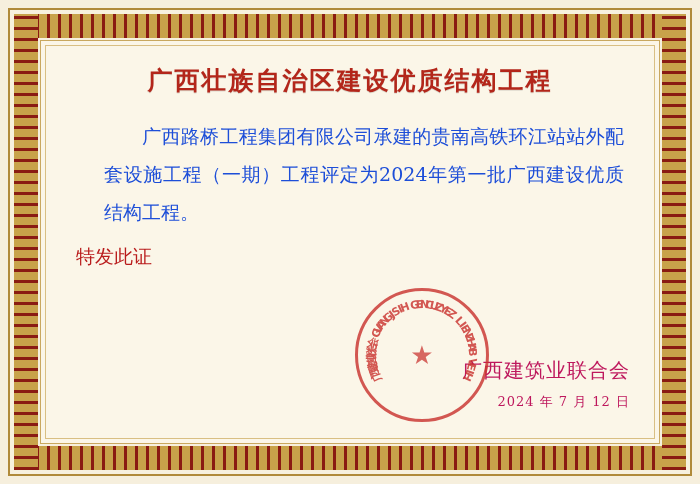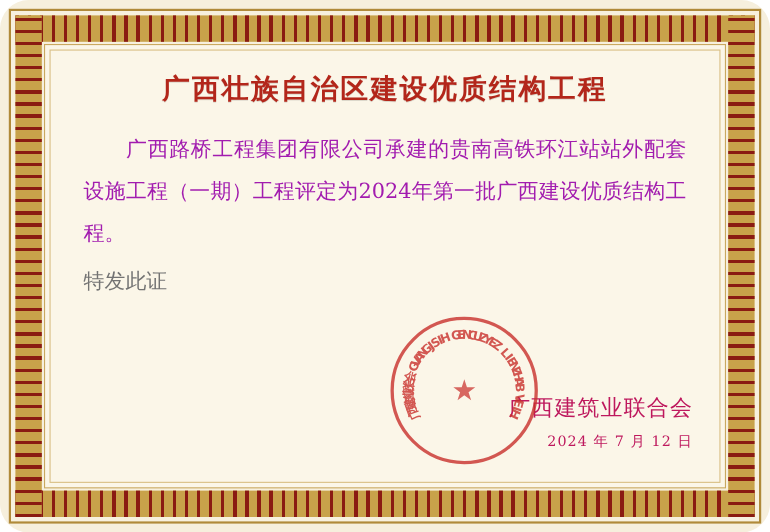--- a/index.html
+++ b/index.html
@@ -15,21 +15,20 @@
   }
 
   
   .certificate {
     position: relative;
     width: 700px;
     height: 484px;
     box-sizing: border-box;
     background: #f6efdd;
     padding: 10px;
-    border-radius: 26px;
   }
 
   
   .frame-outer {
     position: absolute;
     left: 8px;
     top: 8px;
     right: 8px;
     bottom: 8px;
     border: 2px solid #b08a3a;
@@ -115,33 +114,34 @@
     font-weight: bold;
     letter-spacing: 22px;
     margin-top: 12px;
     padding-left: 22px;
     font-family: "DejaVu Serif", serif;
     text-shadow: 0 1px 0 rgba(0,0,0,0.12);
   }
 
   .cert-body {
     margin-top: 20px;
-    color: #a21caf;
+    color: #1d4ed8;
     font-size: 19px;
     line-height: 38px;
     text-align: justify;
     font-family: "DejaVu Serif", serif;
+    margin-left: 28px;
   }
   .cert-body .indent {
     display: inline-block;
     width: 38px;
   }
   .cert-closing {
     margin-top: 8px;
-    color: #737373;
+    color: #b91c1c;
     font-size: 19px;
     line-height: 34px;
     font-family: "DejaVu Serif", serif;
   }
 
   .signature-block {
     position: absolute;
     right: 18px;
     bottom: 18px;
     text-align: right;

